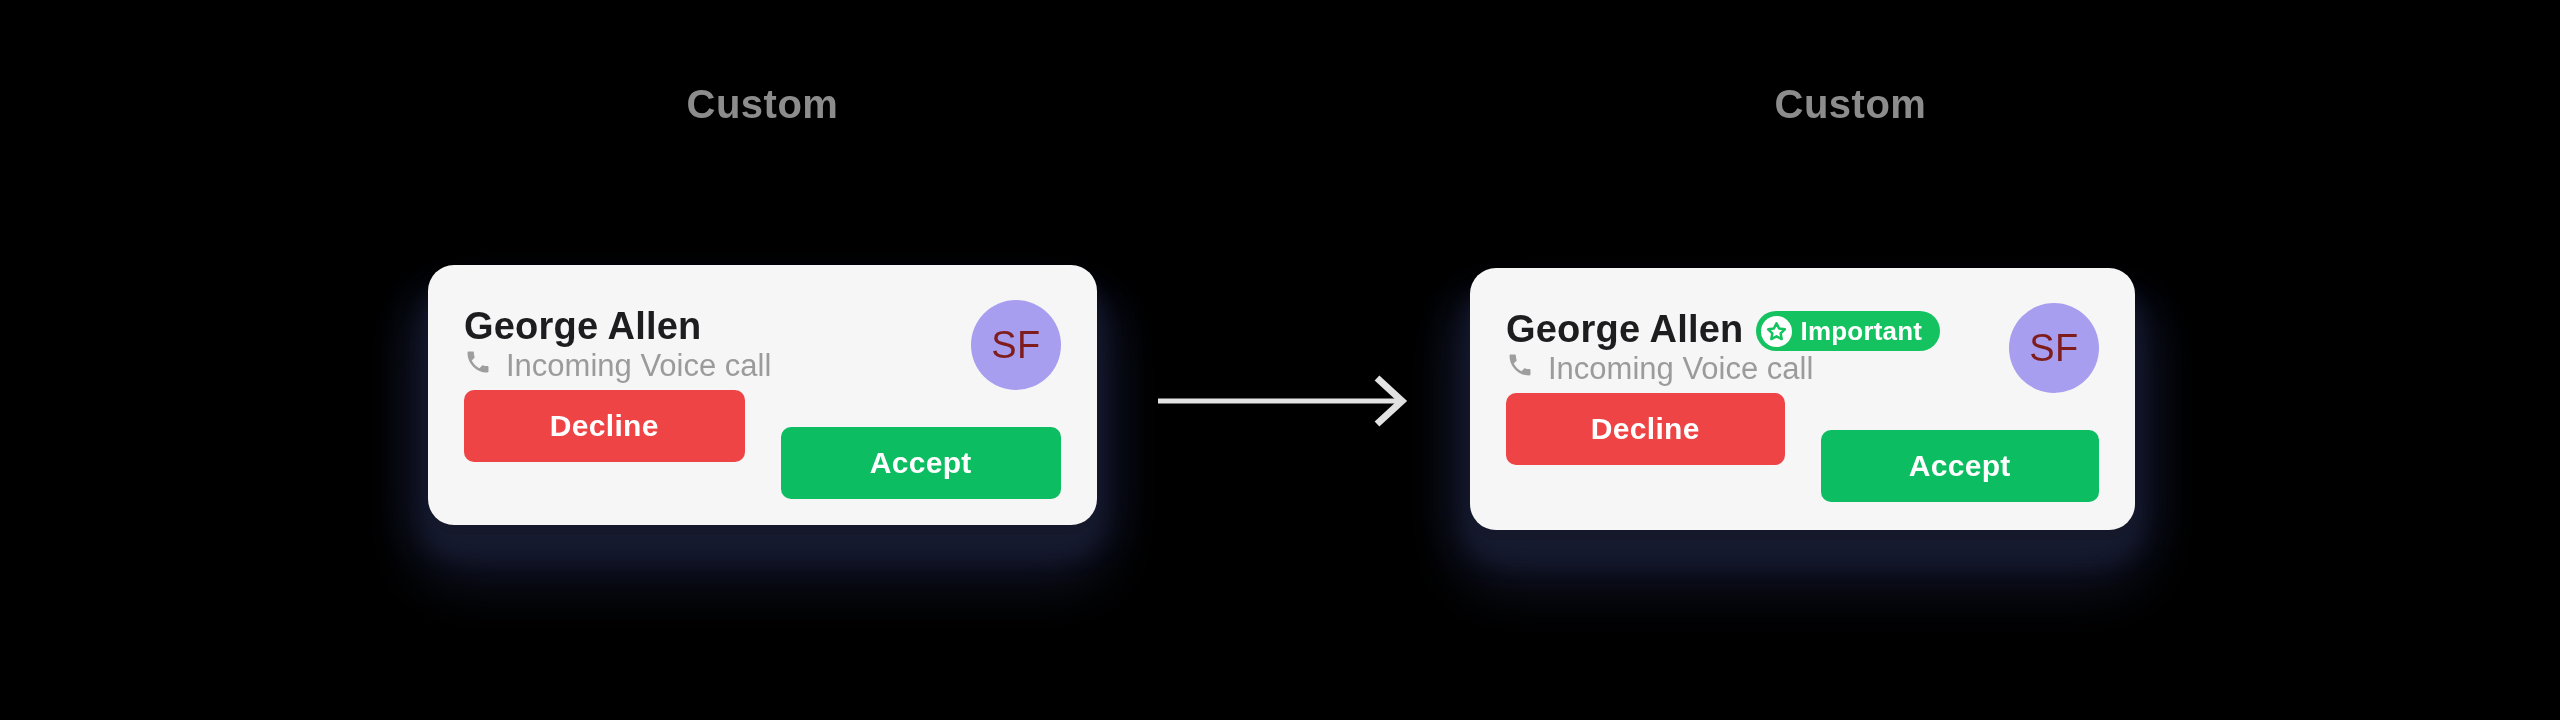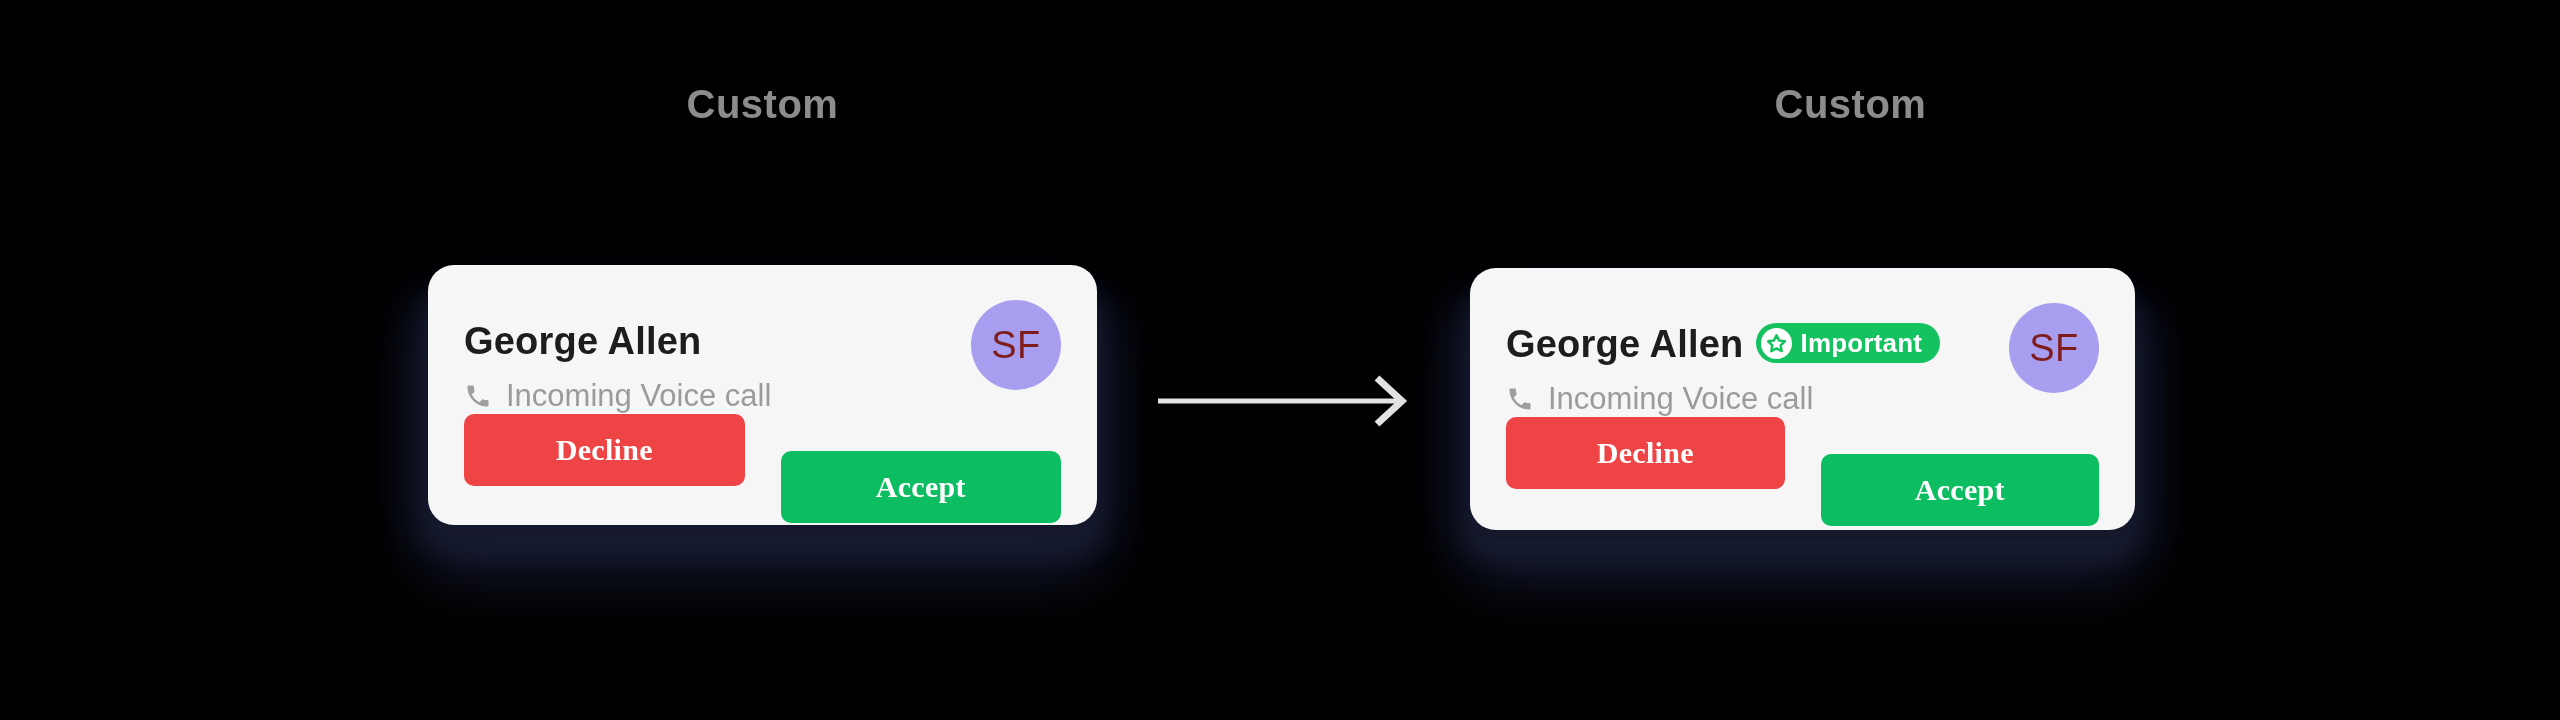--- a/index.html
+++ b/index.html
@@ -44,23 +44,23 @@
   .card.custom  { left: 1470px; top: 268px; width: 665px; height: 262px; }
 
   .card-header {
     display: flex;
     justify-content: space-between;
     align-items: flex-start;
   }
 
   .title-row {
     display: flex;
-    align-items: flex-start;
+    align-items: flex-end;
     gap: 12px;
-    margin-top: 19px;
+    margin-top: 4px;
   }
 
   .caller-name {
     font-size: 38px;
     font-weight: bold;
     color: var(--title, #1d1d1f);
     letter-spacing: 0.2px;
     white-space: nowrap;
   }
 
@@ -84,23 +84,22 @@
   }
   .badge .badge-label {
     color: #ffffff;
     font-size: 26px;
     font-weight: bold;
     letter-spacing: 0.2px;
   }
 
   .subtitle-row {
     display: flex;
-    align-items: center;
+    align-items: flex-start;
     gap: 14px;
-    margin-top: 15px;
   }
   .subtitle-row .call-status {
     font-size: 31px;
     color: var(--subtitle, #9b9b9b);
     white-space: nowrap;
   }
 
   .avatar {
     width: 90px;
     height: 90px;
@@ -119,21 +118,21 @@
 
   .actions {
     display: flex;
     gap: 36px;
   }
   .actions button {
     flex: 1;
     height: 72px;
     border: none;
     border-radius: 10px;
-    font-family: Liberation Serif, serif;
+    font-family: Liberation Sans, sans-serif;
     font-size: 30px;
     font-weight: bold;
     letter-spacing: 0.3px;
     color: #ffffff;
     cursor: pointer;
   }
   .actions .decline { background: var(--decline-bg, #ef4445); }
   .actions .accept  { background: var(--accept-bg, #0cbd62); margin-top: 37px; }
 
   .arrow {

